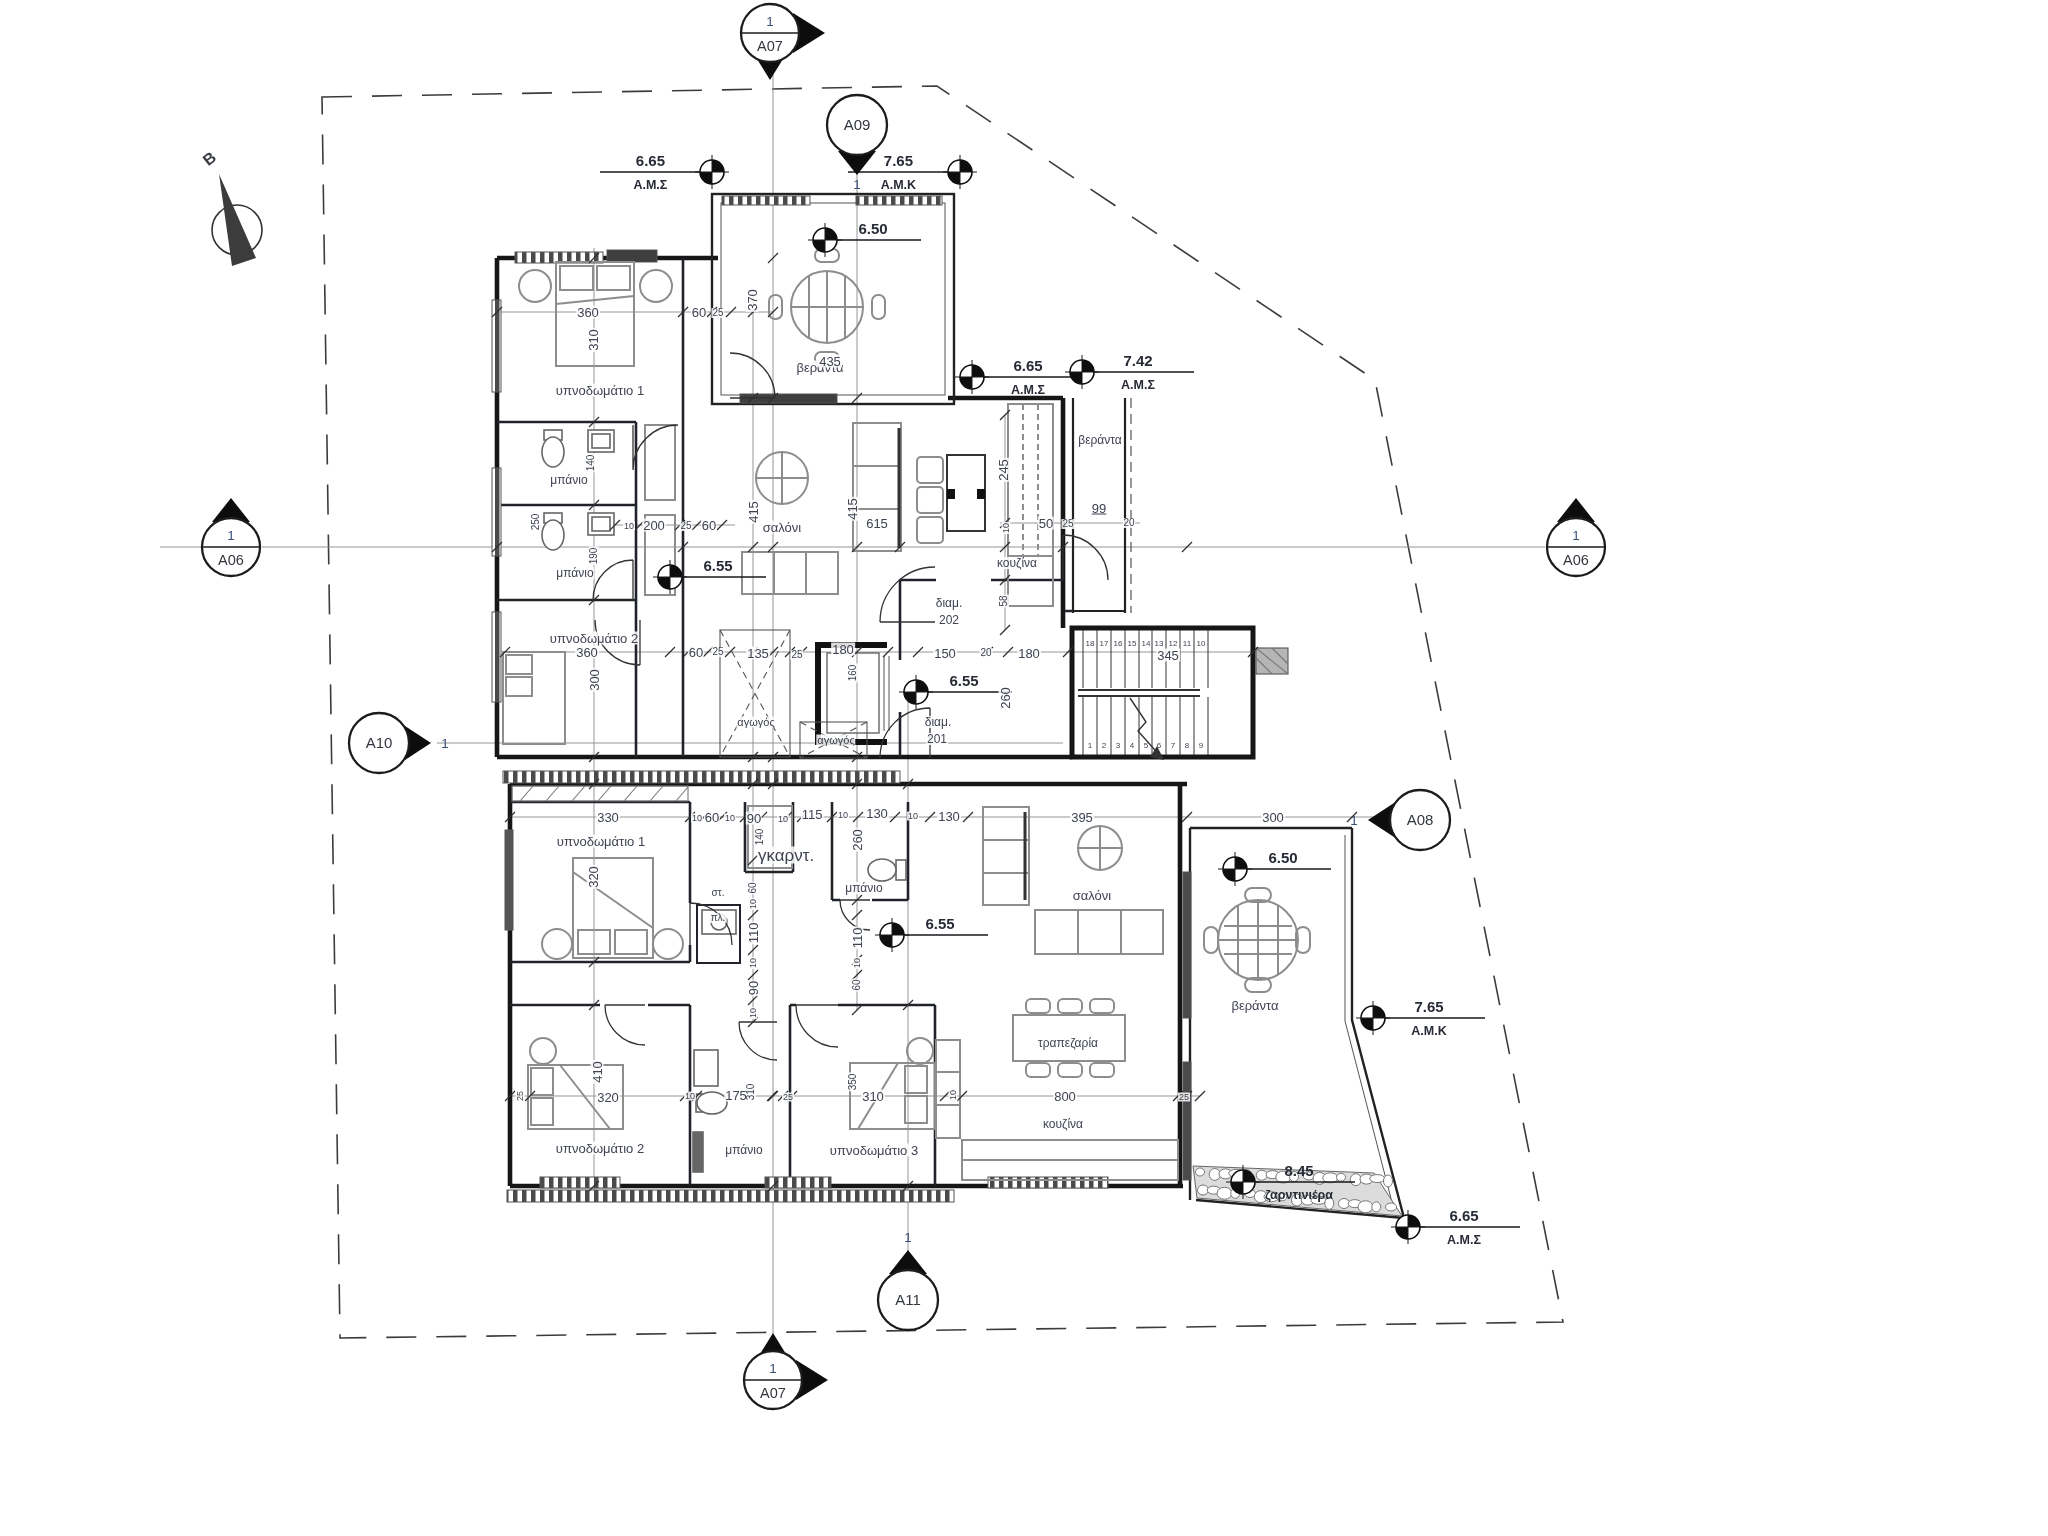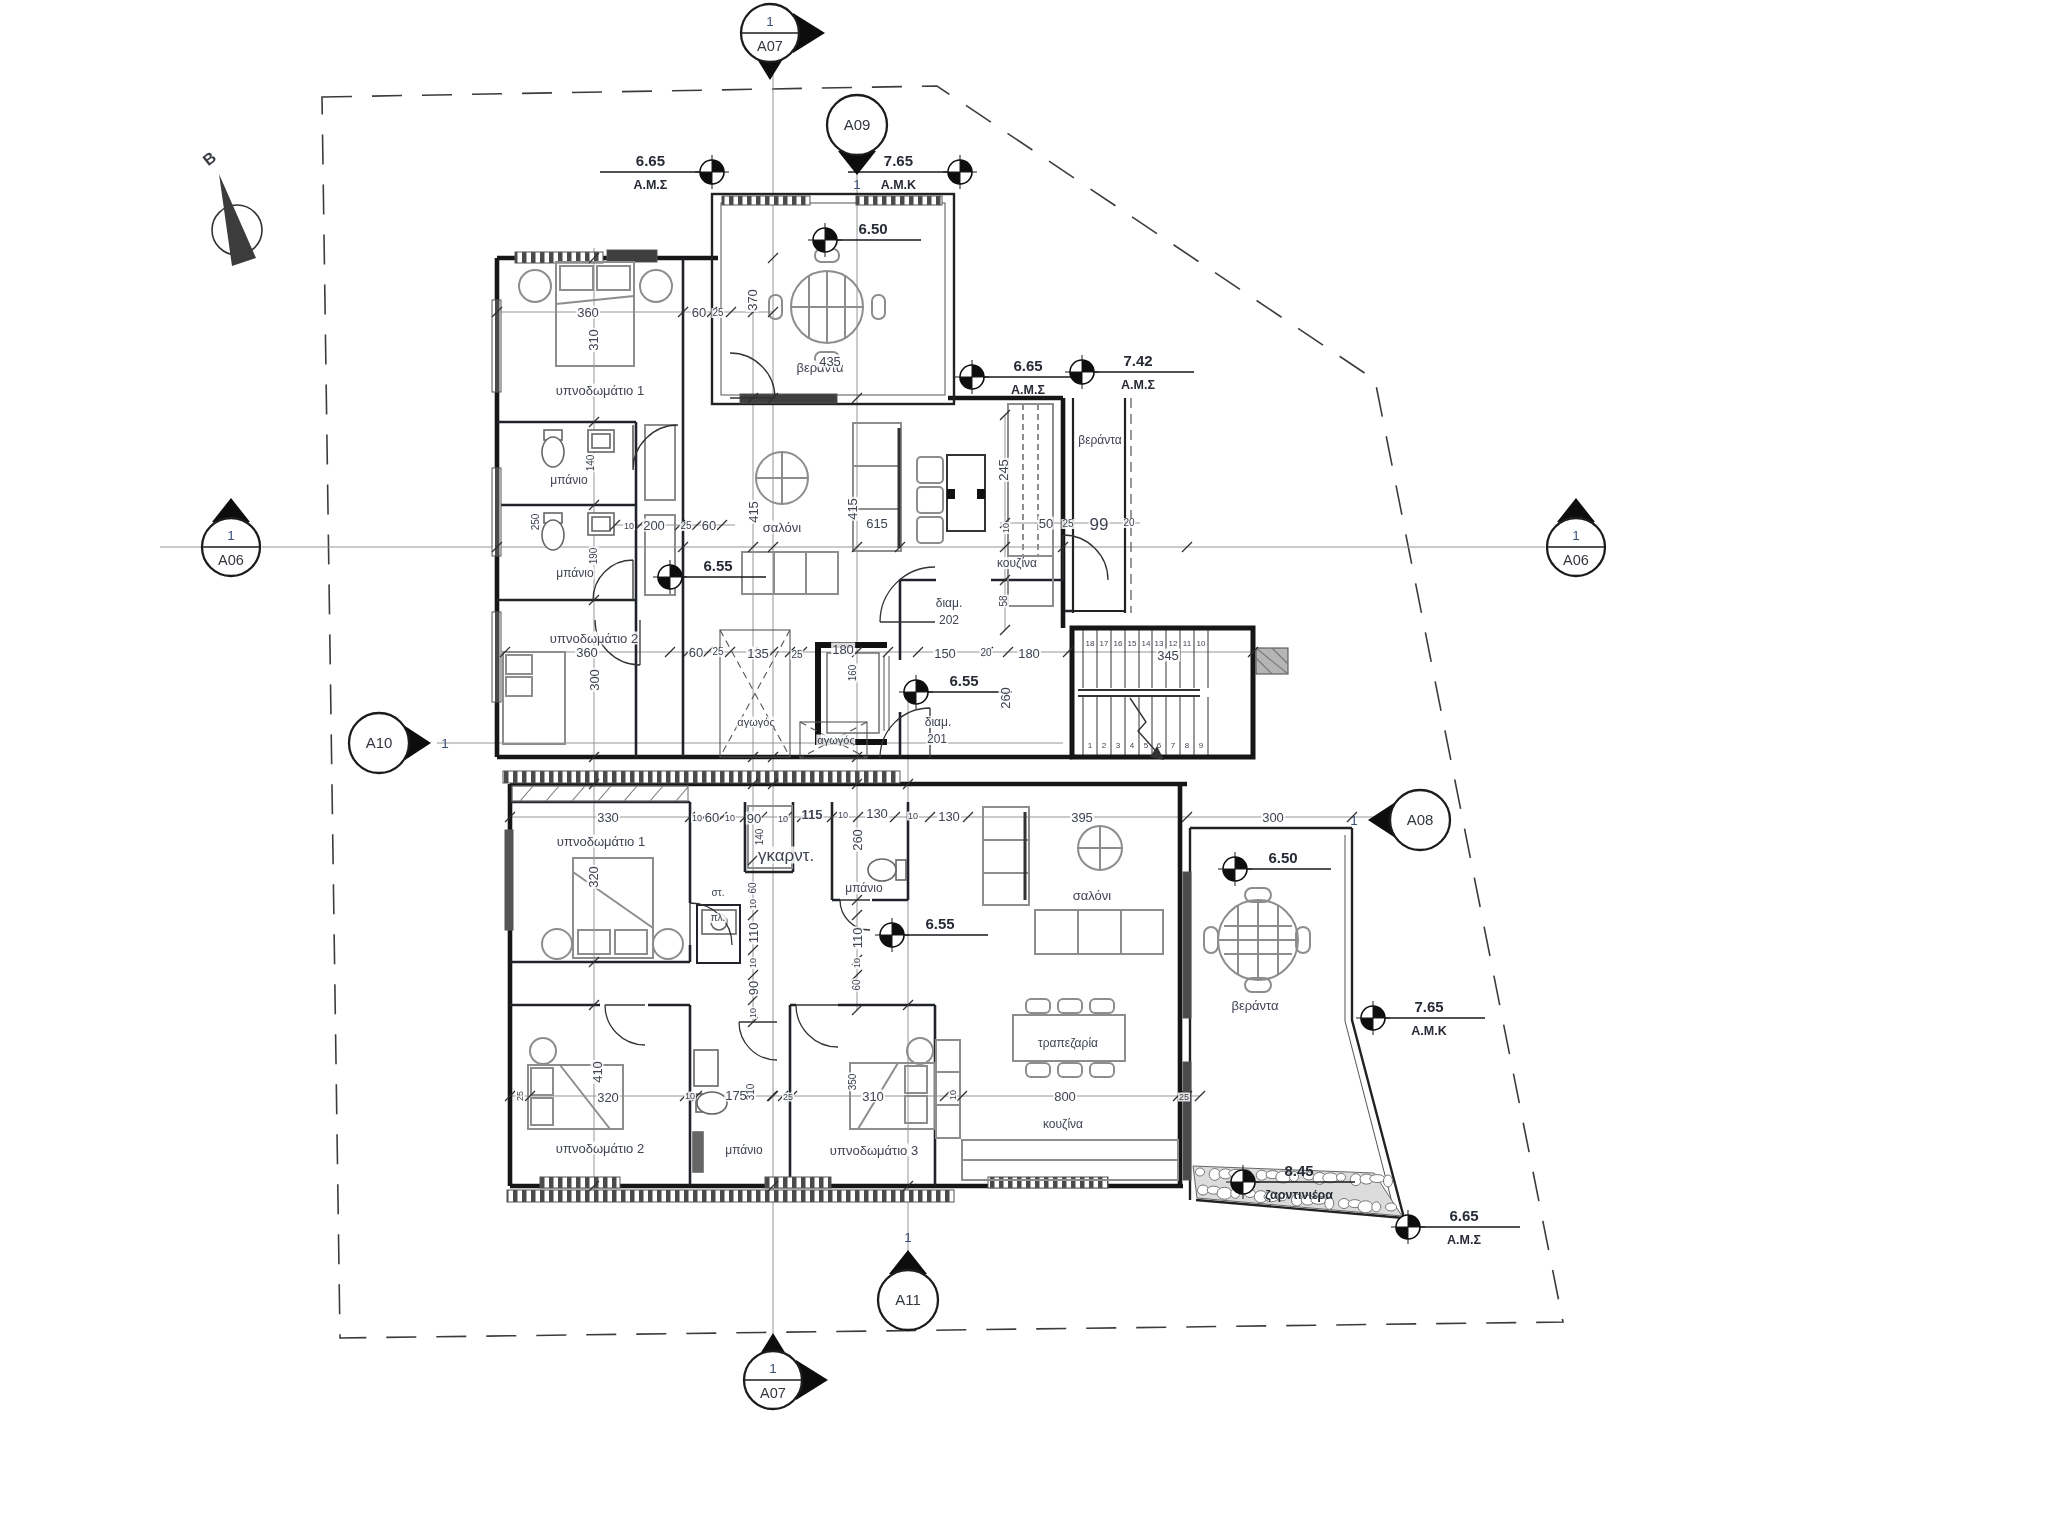--- a/index.html
+++ b/index.html
@@ -638,21 +638,21 @@
       <div class="label" style="left: 654px; top: 525px; font-size: 13px; transform: translate(-50%, -50%) rotate(0deg);">200</div>
       <div class="label" style="left: 686px; top: 526px; font-size: 10px; transform: translate(-50%, -50%) rotate(0deg);">25</div>
       <div class="label" style="left: 709px; top: 525px; font-size: 13px; transform: translate(-50%, -50%) rotate(0deg);">60</div>
       <div class="label" style="left: 753px; top: 512px; font-size: 13px; transform: translate(-50%, -50%) rotate(-90deg);">415</div>
       <div class="label" style="left: 852px; top: 509px; font-size: 13px; transform: translate(-50%, -50%) rotate(-90deg);">415</div>
       <div class="label" style="left: 877px; top: 523px; font-size: 13px; transform: translate(-50%, -50%) rotate(0deg);">615</div>
       <div class="label" style="left: 1003px; top: 470px; font-size: 13px; transform: translate(-50%, -50%) rotate(-90deg);">245</div>
       <div class="label" style="left: 1006px; top: 528px; font-size: 9px; transform: translate(-50%, -50%) rotate(-90deg);">10</div>
       <div class="label" style="left: 1046px; top: 523px; font-size: 13px; transform: translate(-50%, -50%) rotate(0deg);">50</div>
       <div class="label" style="left: 1068px; top: 524px; font-size: 10px; transform: translate(-50%, -50%) rotate(0deg);">25</div>
-      <div class="label" style="left: 1099px; top: 524px; font-size: 17px; transform: translate(-50%, -50%) rotate(0deg);">99</div>
+      <div class="label" style="left: 1099px; top: 508px; font-size: 13px; transform: translate(-50%, -50%) rotate(0deg); text-decoration: underline;">99</div>
       <div class="label" style="left: 1129px; top: 523px; font-size: 10px; transform: translate(-50%, -50%) rotate(0deg);">20</div>
       <div class="label" style="left: 1004px; top: 601px; font-size: 10px; transform: translate(-50%, -50%) rotate(-90deg);">58</div>
       <div class="label" style="left: 587px; top: 652px; font-size: 13px; transform: translate(-50%, -50%) rotate(0deg);">360</div>
       <div class="label" style="left: 594px; top: 680px; font-size: 13px; transform: translate(-50%, -50%) rotate(-90deg);">300</div>
       <div class="label" style="left: 696px; top: 652px; font-size: 13px; transform: translate(-50%, -50%) rotate(0deg);">60</div>
       <div class="label" style="left: 718px; top: 652px; font-size: 10px; transform: translate(-50%, -50%) rotate(0deg);">25</div>
       <div class="label" style="left: 758px; top: 653px; font-size: 13px; transform: translate(-50%, -50%) rotate(0deg);">135</div>
       <div class="label" style="left: 797px; top: 655px; font-size: 10px; transform: translate(-50%, -50%) rotate(0deg);">25</div>
       <div class="label" style="left: 843px; top: 649px; font-size: 13px; transform: translate(-50%, -50%) rotate(0deg);">180</div>
       <div class="label" style="left: 853px; top: 673px; font-size: 10px; transform: translate(-50%, -50%) rotate(-90deg);">160</div>
@@ -661,21 +661,21 @@
       <div class="label" style="left: 1029px; top: 653px; font-size: 13px; transform: translate(-50%, -50%) rotate(0deg);">180</div>
       <div class="label" style="left: 1168px; top: 655px; font-size: 13px; transform: translate(-50%, -50%) rotate(0deg);">345</div>
       <div class="label" style="left: 1005px; top: 698px; font-size: 13px; transform: translate(-50%, -50%) rotate(-90deg);">260</div>
       <div class="label" style="left: 608px; top: 817px; font-size: 13px; transform: translate(-50%, -50%) rotate(0deg);">330</div>
       <div class="label" style="left: 697px; top: 818px; font-size: 9px; transform: translate(-50%, -50%) rotate(0deg);">10</div>
       <div class="label" style="left: 712px; top: 817px; font-size: 13px; transform: translate(-50%, -50%) rotate(0deg);">60</div>
       <div class="label" style="left: 730px; top: 818px; font-size: 9px; transform: translate(-50%, -50%) rotate(0deg);">10</div>
       <div class="label" style="left: 754px; top: 818px; font-size: 13px; transform: translate(-50%, -50%) rotate(0deg);">90</div>
       <div class="label" style="left: 783px; top: 819px; font-size: 9px; transform: translate(-50%, -50%) rotate(0deg);">10</div>
       <div class="label" style="left: 760px; top: 837px; font-size: 10px; transform: translate(-50%, -50%) rotate(-90deg);">140</div>
-      <div class="label" style="left: 812px; top: 814px; font-size: 13px; transform: translate(-50%, -50%) rotate(0deg); font-weight: bold;">115</div>
+      <div class="label" style="left: 812px; top: 814px; font-size: 13px; transform: translate(-50%, -50%) rotate(0deg);">115</div>
       <div class="label" style="left: 843px; top: 815px; font-size: 9px; transform: translate(-50%, -50%) rotate(0deg);">10</div>
       <div class="label" style="left: 877px; top: 813px; font-size: 13px; transform: translate(-50%, -50%) rotate(0deg);">130</div>
       <div class="label" style="left: 913px; top: 816px; font-size: 9px; transform: translate(-50%, -50%) rotate(0deg);">10</div>
       <div class="label" style="left: 949px; top: 816px; font-size: 13px; transform: translate(-50%, -50%) rotate(0deg);">130</div>
       <div class="label" style="left: 1082px; top: 817px; font-size: 13px; transform: translate(-50%, -50%) rotate(0deg);">395</div>
       <div class="label" style="left: 1273px; top: 817px; font-size: 13px; transform: translate(-50%, -50%) rotate(0deg);">300</div>
       <div class="label" style="left: 593px; top: 877px; font-size: 13px; transform: translate(-50%, -50%) rotate(-90deg);">320</div>
       <div class="label" style="left: 857px; top: 840px; font-size: 13px; transform: translate(-50%, -50%) rotate(-90deg);">260</div>
       <div class="label" style="left: 753px; top: 888px; font-size: 10px; transform: translate(-50%, -50%) rotate(-90deg);">60</div>
       <div class="label" style="left: 753px; top: 904px; font-size: 9px; transform: translate(-50%, -50%) rotate(-90deg);">10</div>

